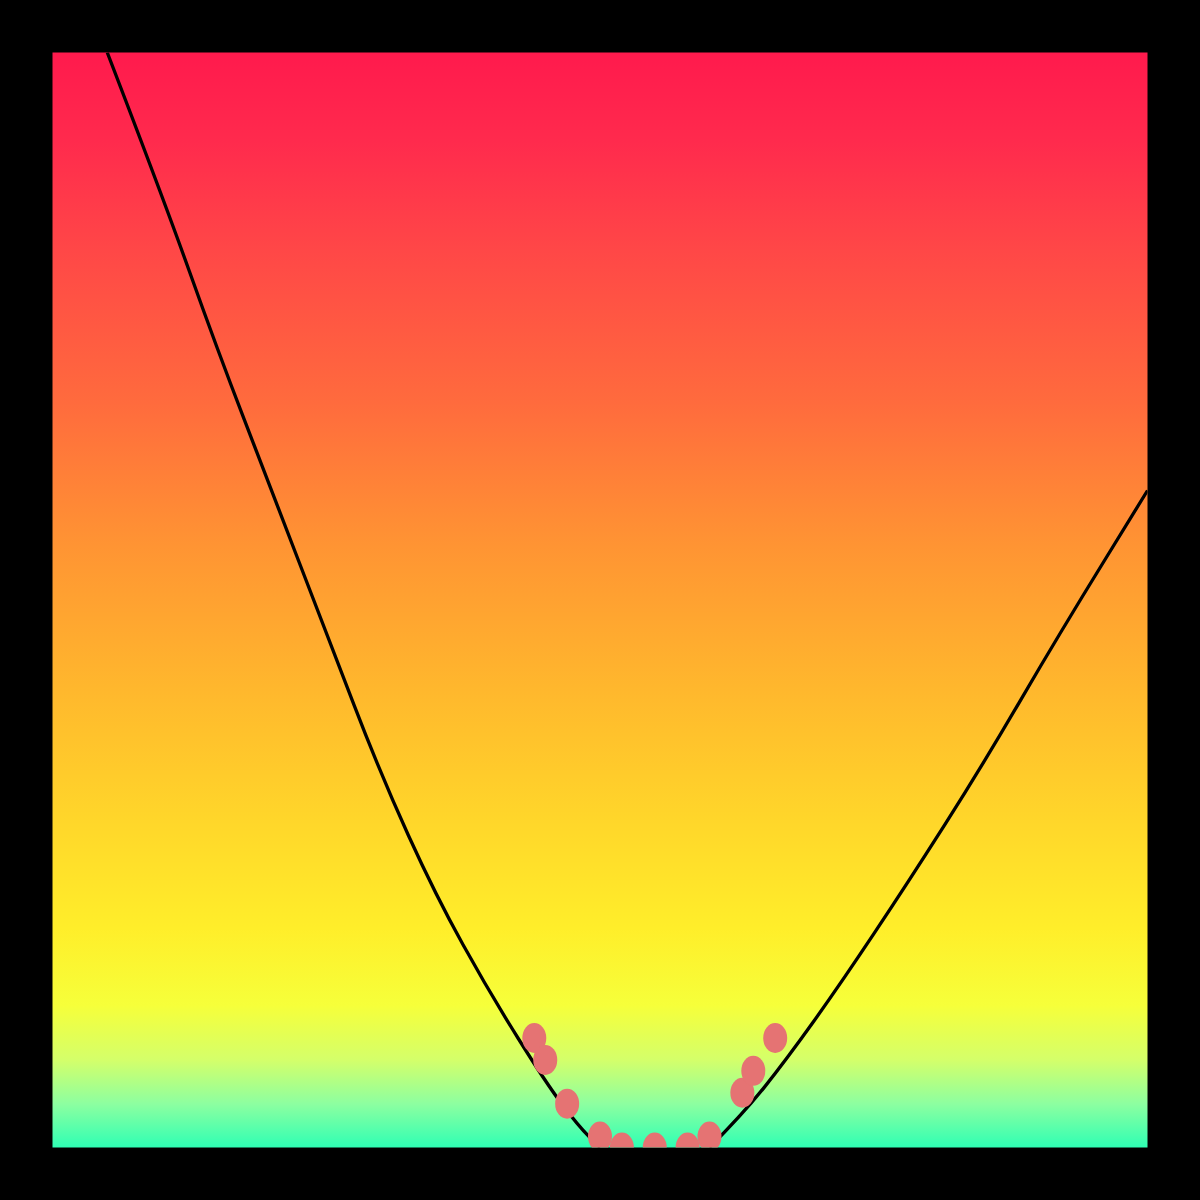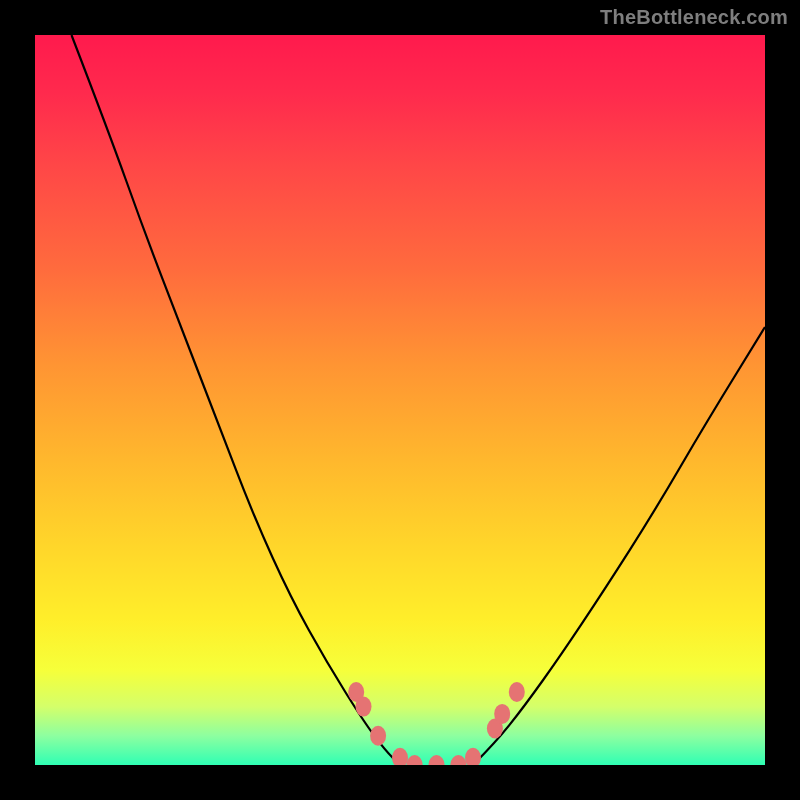--- a/index.html
+++ b/index.html
@@ -73,14 +73,13 @@
           <ellipse cx="379.6" cy="730.0" rx="8" ry="10" fill="#e57373"></ellipse>
           <ellipse cx="401.5" cy="730.0" rx="8" ry="10" fill="#e57373"></ellipse>
           <ellipse cx="423.4" cy="730.0" rx="8" ry="10" fill="#e57373"></ellipse>
           <ellipse cx="438.0" cy="722.7" rx="8" ry="10" fill="#e57373"></ellipse>
           <ellipse cx="459.9" cy="693.5" rx="8" ry="10" fill="#e57373"></ellipse>
           <ellipse cx="467.2" cy="678.9" rx="8" ry="10" fill="#e57373"></ellipse>
           <ellipse cx="481.8" cy="657.0" rx="8" ry="10" fill="#e57373"></ellipse>
         </g>
     </svg>
   </div>
-  <div class="watermark">TheBottleneck.com</div>
 </div>
 
 </body></html>

